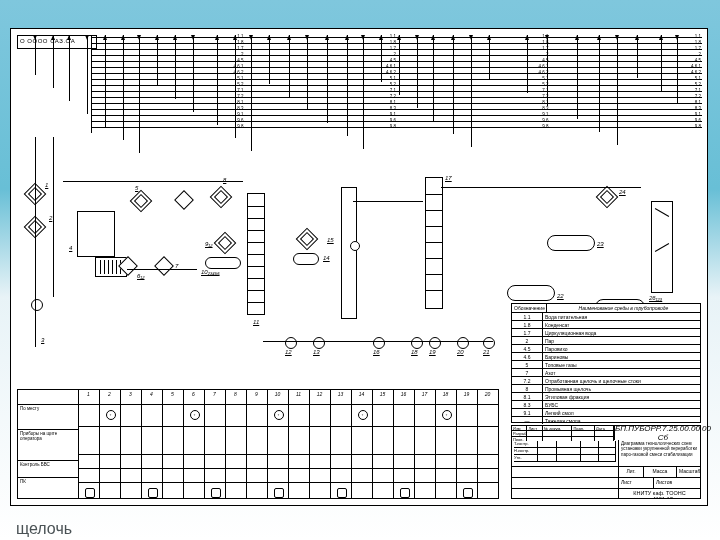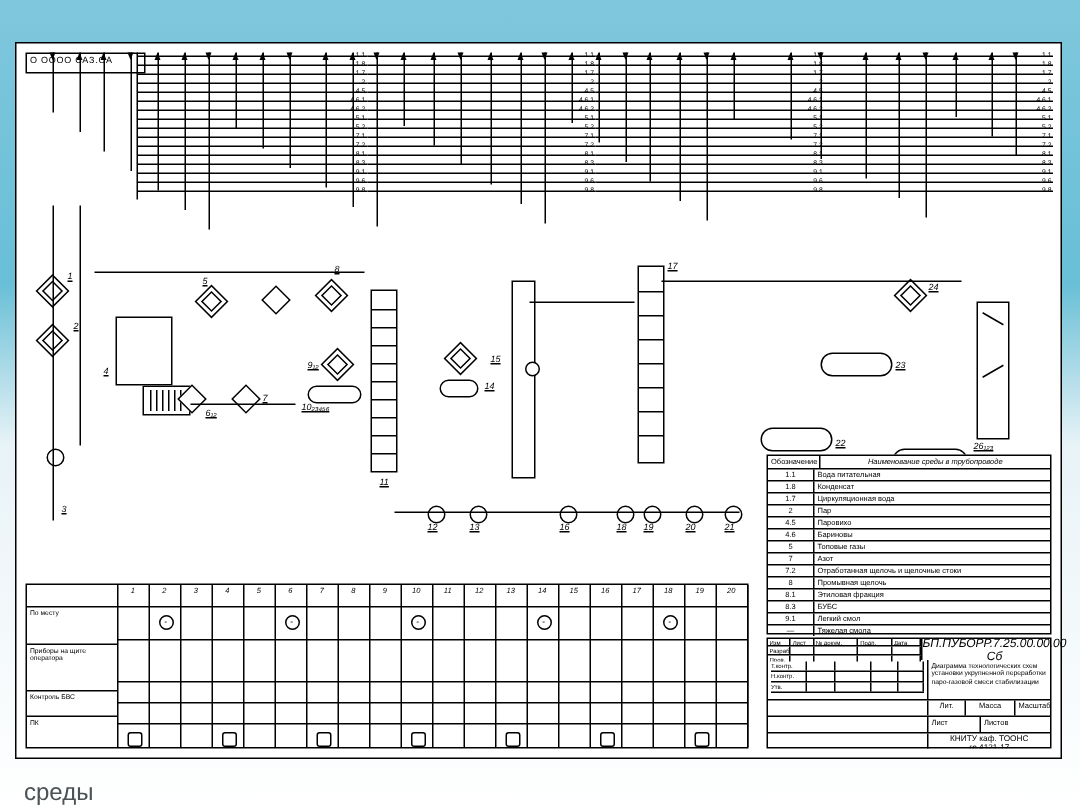--- a/index.html
+++ b/index.html
@@ -677,13 +677,13 @@
       <div class="cell" style="width:102px"></div>
       <div class="cell" style="flex:1;text-align:center;font-size:5.5px">
         <span>КНИТУ  каф. ТООНС</span><br>
         <span>гр.4121-17</span>
       </div>
     </div>
   </div>
 
 </div>
 
-<div class="outer-label">среды</div>
+<div class="outer-label">щелочь</div>
 
 </body></html>

